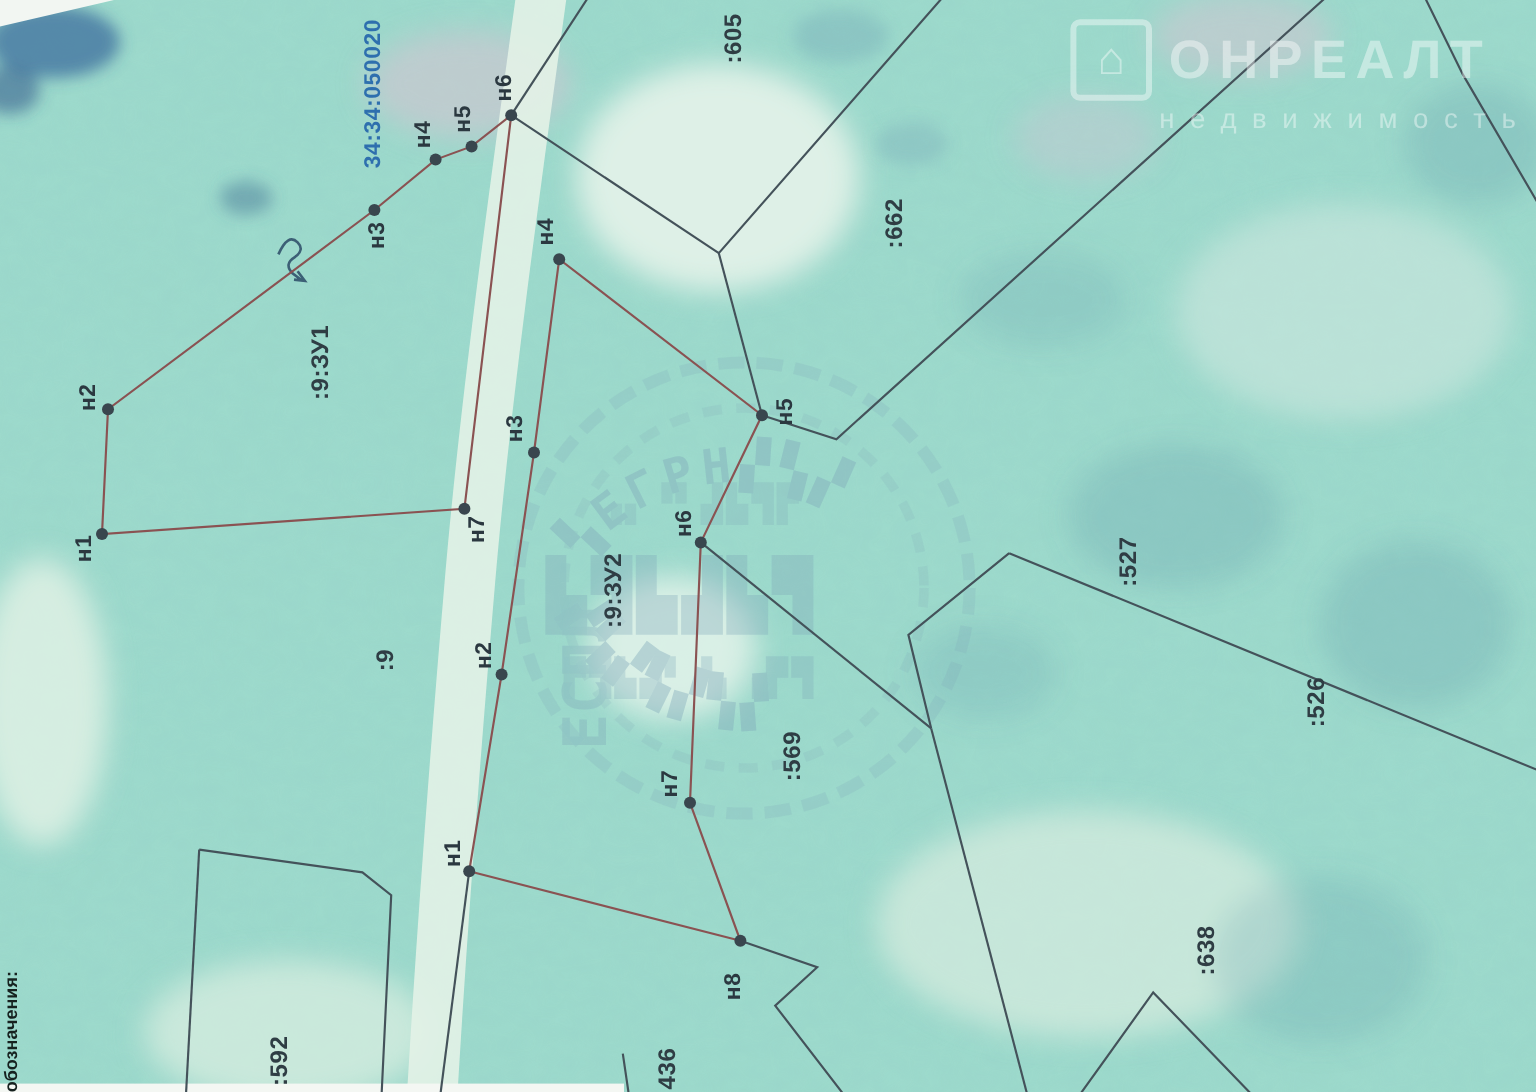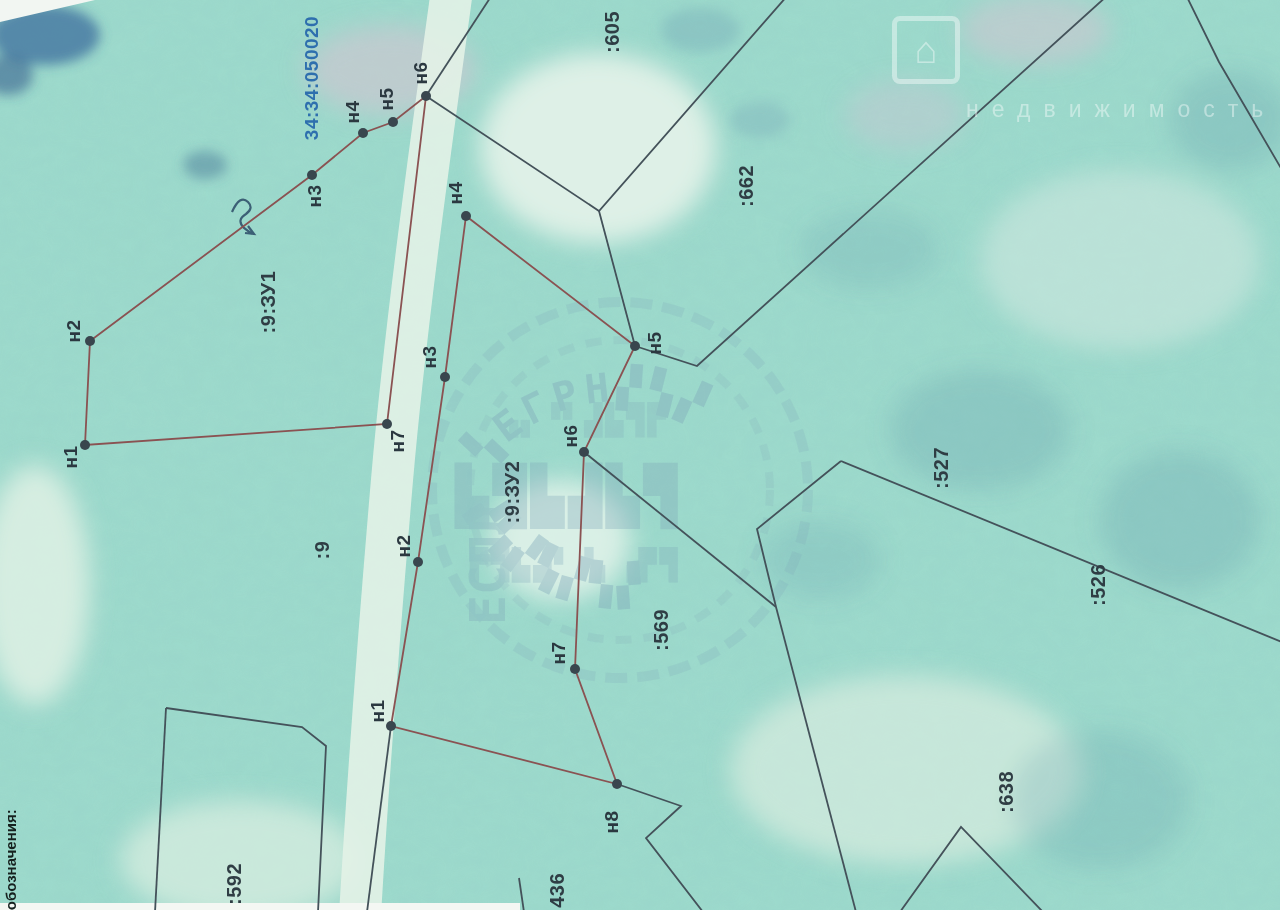--- a/index.html
+++ b/index.html
@@ -15,21 +15,21 @@
   .legend-frag{position:absolute;left:10px;top:866px;
           transform:translate(-50%,-50%) rotate(-90deg);transform-origin:center;
           font-size:15px;font-weight:700;color:#16211f;white-space:nowrap;}
   
   .logo{position:absolute;left:892px;top:16px;width:386px;color:rgba(255,255,255,.42);}
   .logo-row{display:flex;align-items:center;gap:14px;}
   .logo-icon{width:58px;height:58px;border:5px solid rgba(255,255,255,.42);
           border-radius:8px;display:flex;align-items:center;justify-content:center;
           font-size:38px;line-height:1;}
   .logo-word{font-size:45px;font-weight:700;letter-spacing:7px;}
-  .logo-tagline{margin:12px 0 0 74px;font-size:23px;font-weight:400;letter-spacing:13px;}
+  .logo-tagline{margin:2px 0 0 74px;font-size:23px;font-weight:400;letter-spacing:13px;}
   .stamp-text{font-family:"DejaVu Sans Mono",monospace;font-weight:700;}
 </style>
 </head>
 <body>
 
 <div id="page">
 
   <svg id="map-svg" viewBox="0 0 1280 910" xmlns="http://www.w3.org/2000/svg">
     <defs>
       <filter id="noiseA" x="-5%" y="-5%" width="110%" height="110%">
@@ -168,18 +168,19 @@
       <div class="vlabel point-label" style="left: 456px; top: 193px;">н4</div>
       <div class="vlabel point-label" style="left: 655px; top: 343px;">н5</div>
       <div class="vlabel point-label" style="left: 571px; top: 436px;">н6</div>
       <div class="vlabel point-label" style="left: 559px; top: 653px;">н7</div>
       <div class="vlabel point-label" style="left: 612px; top: 822px;">н8</div>
     </div>
 
   <div class="logo">
     <div class="logo-row">
       <div class="logo-icon">⌂</div>
+      <div class="logo-word">ОНРЕАЛТ</div>
     </div>
     <div class="logo-tagline">недвижимость</div>
   </div>
 
   <div class="legend-frag">е обозначения:</div>
 </div>
 
 </body></html>

